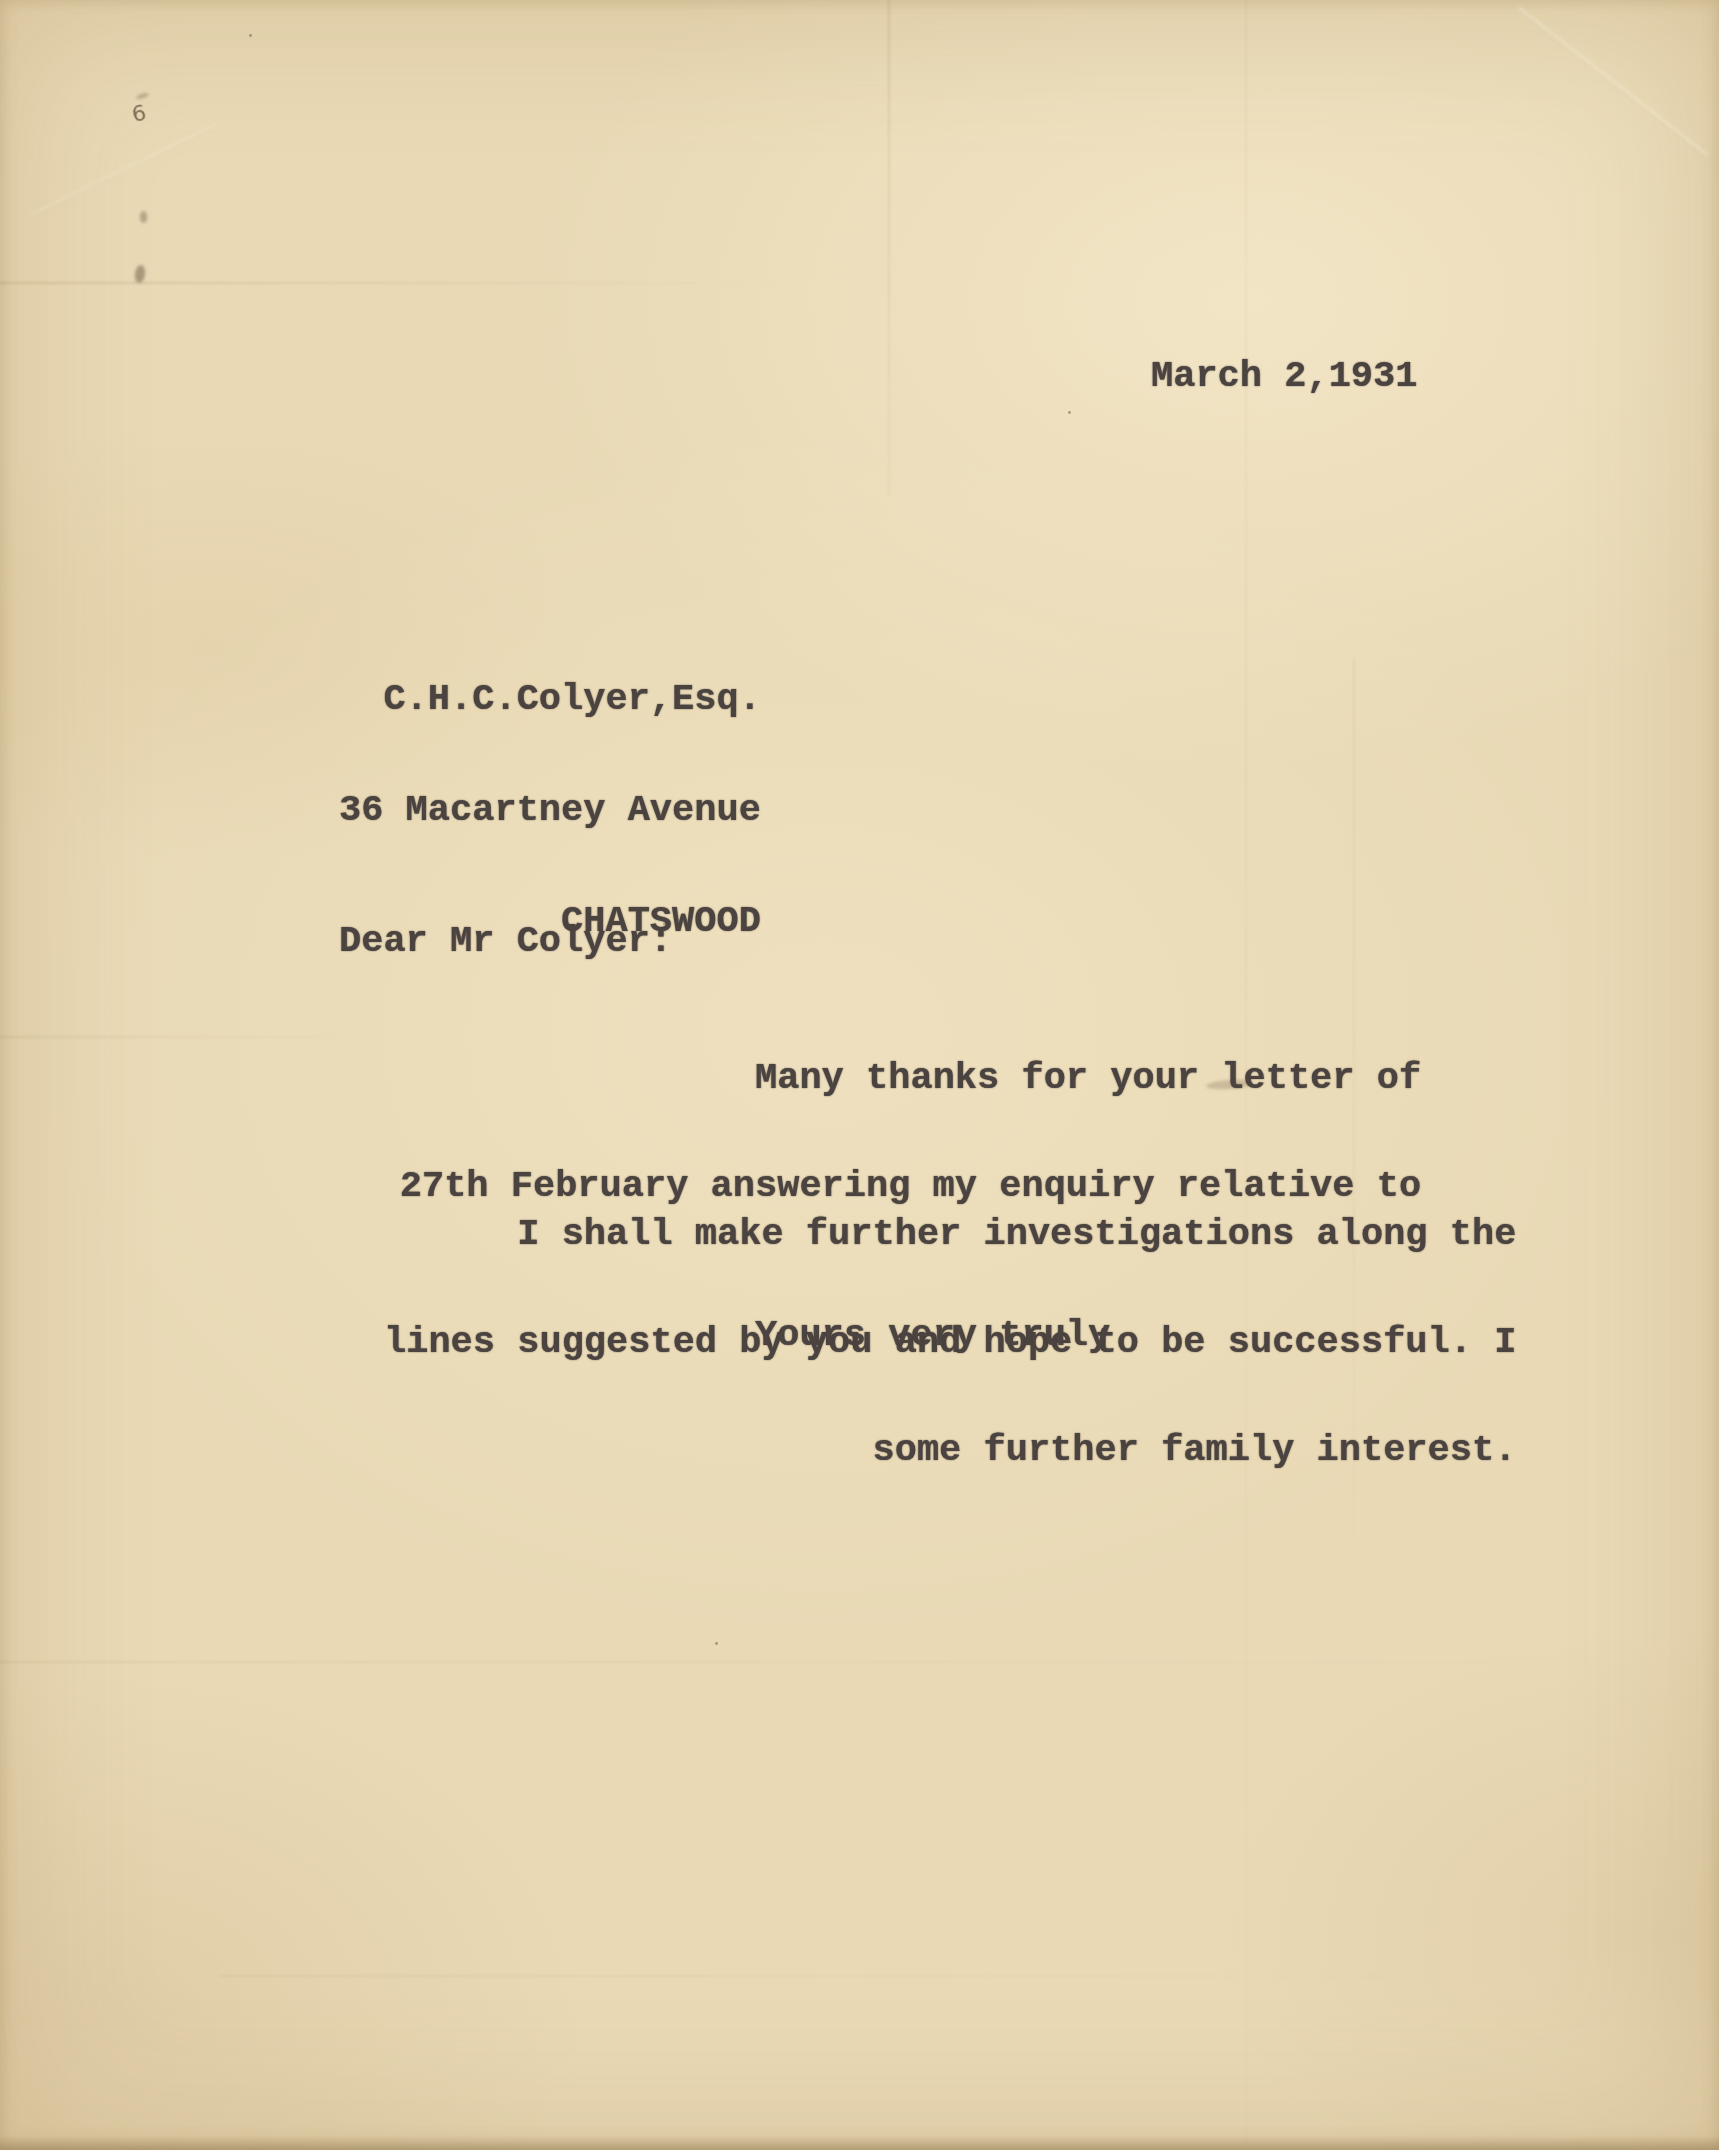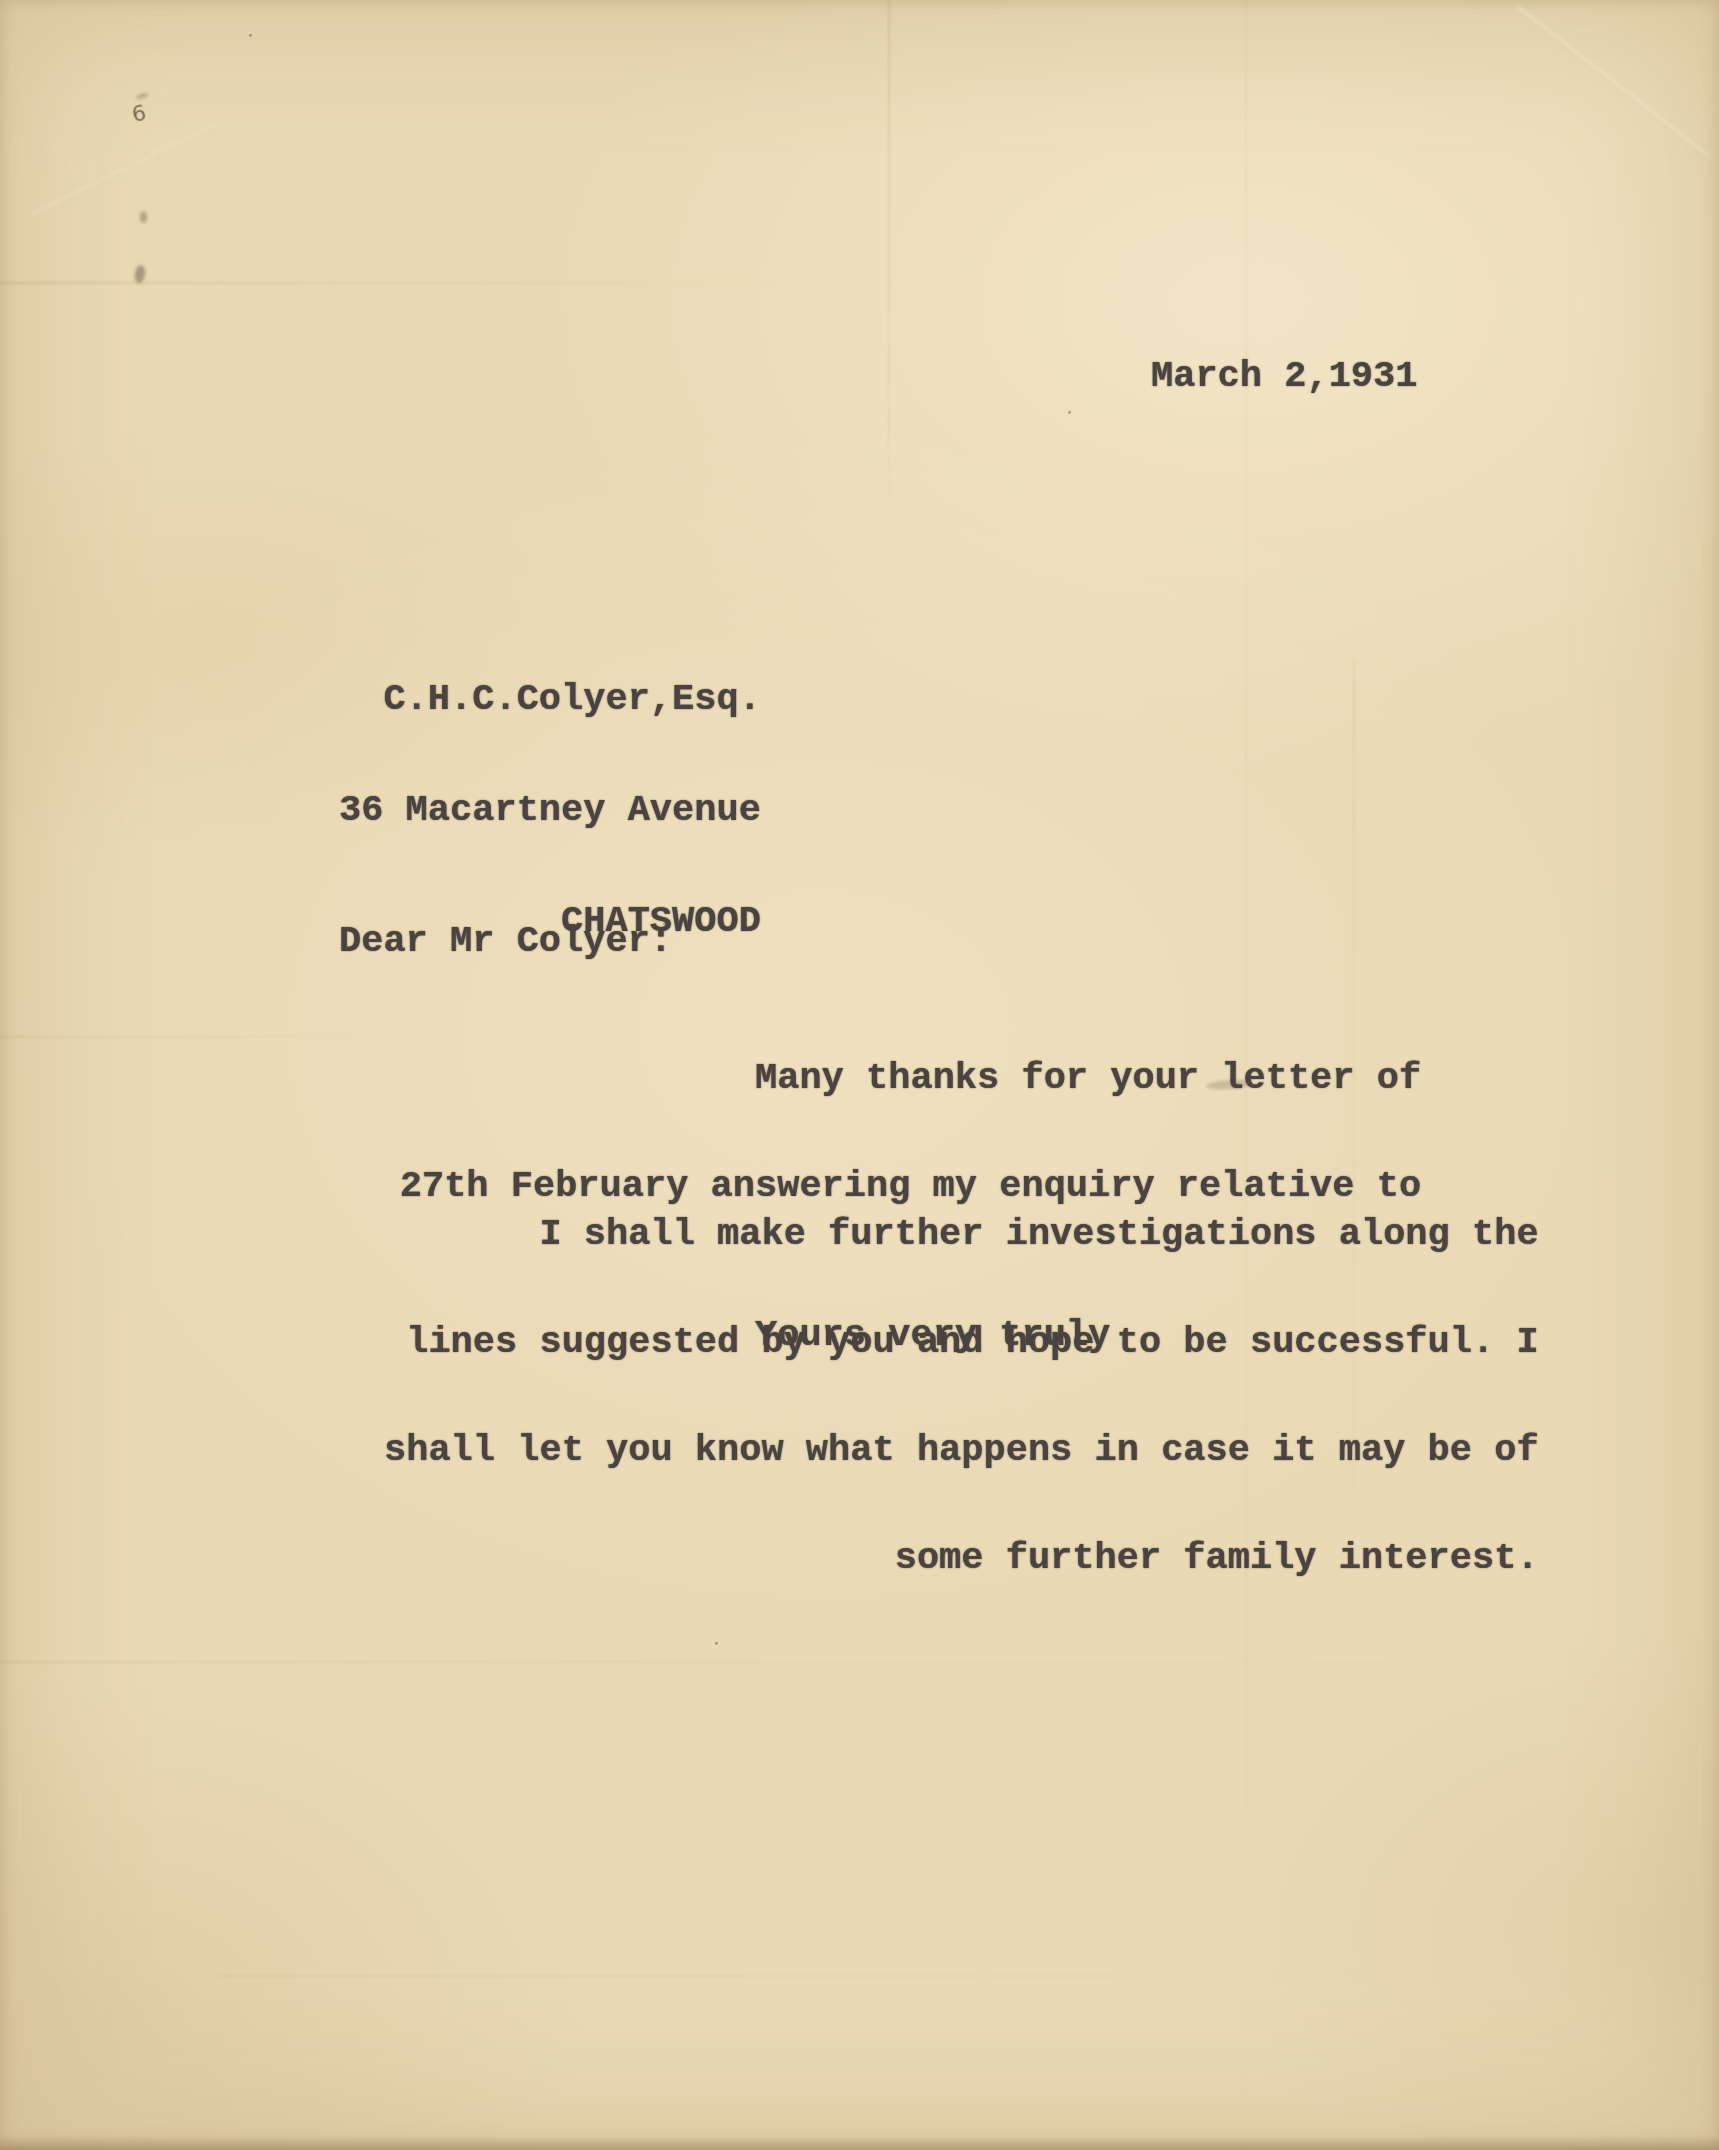--- a/index.html
+++ b/index.html
@@ -105,20 +105,19 @@
   <div class="typed" style="left:339px;top:905px;margin-top:18px;">Dear Mr Colyer:</div>
 
   <div class="typed" style="left:339px;top:988px;margin-left:21px;">
     <span class="line indent-deep">Many thanks for your letter of</span>
     <span class="line">27th February answering my enquiry relative to</span>
   </div>
 
   <div class="typed" style="left:356px;top:1144px;margin-left:28px;">
     <span class="line indent-small">I shall make further investigations along the</span>
     <span class="line">lines suggested by you and hope to be successful. I</span>
-    <span class="line">shall let you know what happens in case it may be of</span>
     <span class="line">some further family interest.</span>
   </div>
 
   <div class="typed" style="left:755px;top:1317px;">Yours very truly</div>
 
 </div>
 
 
 </body></html>

